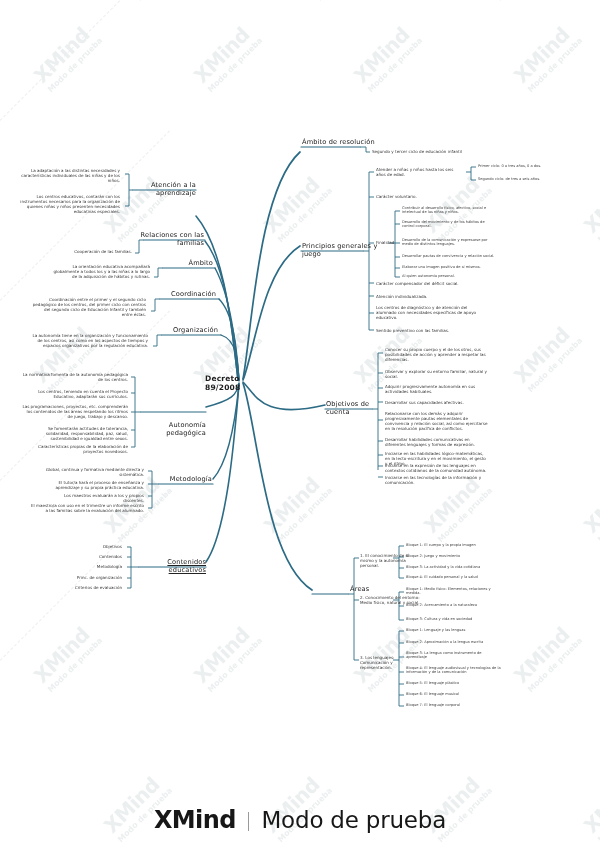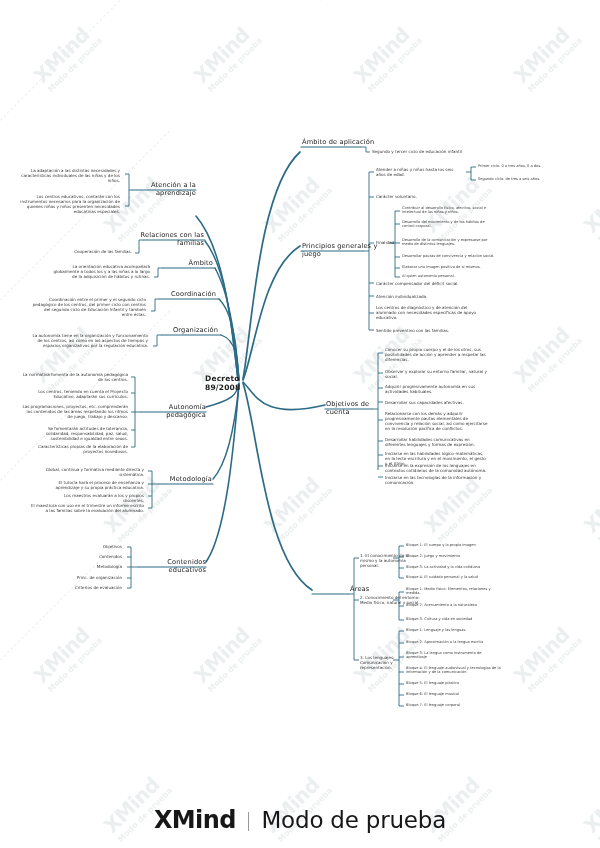--- a/index.html
+++ b/index.html
@@ -168,41 +168,41 @@
 
 <div class="node lvl1 rt" style="left:155px;top:259px;width:58px;">Ámbito</div>
 <div class="node lvl2 rt" style="left:52px;top:264px;width:98px;">La orientación educativa  acompañará globalmente a todos los  y a las niñas a lo largo de la adquisición de hábitos y rutinas.</div>
 
 <div class="node lvl1 rt" style="left:150px;top:290px;width:66px;">Coordinación</div>
 <div class="node lvl2 rt" style="left:32px;top:297px;width:114px;">Coordinación entre el  primer y el  segundo ciclo pedagógico de los centros, del primer ciclo con centros del segundo ciclo de Educación Infantil y también entre éstas.</div>
 
 <div class="node lvl1 rt" style="left:152px;top:326px;width:66px;">Organización</div>
 <div class="node lvl2 rt" style="left:28px;top:333px;width:120px;">La autonomía tiene en la organización y funcionamiento de los centros, así como en los aspectos de tiempos y  espacios organizativos por la  regulación educativa.</div>
 
-<div class="node lvl1 rt" style="left:132px;top:403px;width:74px;">Autonomía pedagógica</div>
+<div class="node lvl1 rt" style="left:132px;top:421px;width:74px;">Autonomía pedagógica</div>
 <div class="node lvl2 rt" style="left:22px;top:372px;width:106px;">La normativa fomenta de la autonomía pedagógica de los centros.</div>
 <div class="node lvl2 rt" style="left:36px;top:389px;width:92px;">Los centros, teniendo en cuenta el  Proyecto Educativo, adaptarán sus currículos.</div>
 <div class="node lvl2 rt" style="left:22px;top:404px;width:106px;">Las programaciones, proyectos, etc. comprenderán los contenidos de las áreas respetando los ritmos de juego, trabajo y descanso.</div>
 <div class="node lvl2 rt" style="left:44px;top:426px;width:84px;">Se fomentarán actitudes de tolerancia, solidaridad, responsabilidad, paz, salud, sostenibilidad e igualdad entre sexos.</div>
 <div class="node lvl2 rt" style="left:24px;top:444px;width:104px;">Características propias de la elaboración de proyectos  novedosos.</div>
 
 <div class="node lvl1 rt" style="left:154px;top:475px;width:58px;">Metodología</div>
 <div class="node lvl2 rt" style="left:44px;top:467px;width:100px;">Global, continua y formativa mediante directa y sistemática.</div>
 <div class="node lvl2 rt" style="left:36px;top:480px;width:108px;">El  tutor/a hará el proceso de enseñanza y aprendizaje  y su propia práctica educativa.</div>
 <div class="node lvl2 rt" style="left:52px;top:493px;width:92px;">Los maestros evaluarán a los  y propios  discentes.</div>
 <div class="node lvl2 rt" style="left:30px;top:503px;width:114px;">El  maestro/a con uso en el  trimestre un informe escrito a las familias sobre la evaluación del  alumnado.</div>
 
-<div class="node lvl1 rt" style="left:132px;top:558px;width:74px;">Contenidos educativos</div>
+<div class="node lvl1 rt" style="left:132px;top:558px;width:74px;text-decoration:underline;">Contenidos educativos</div>
 <div class="node lvl2 rt" style="left:72px;top:544px;width:50px;">Objetivos</div>
 <div class="node lvl2 rt" style="left:72px;top:554px;width:50px;">Contenidos</div>
 <div class="node lvl2 rt" style="left:72px;top:564px;width:50px;">Metodología</div>
 <div class="node lvl2 rt" style="left:62px;top:575px;width:60px;">Princ. de organización</div>
 <div class="node lvl2 rt" style="left:58px;top:585px;width:64px;">Criterios de evaluación</div>
 
-<div class="node lvl1" style="left:302px;top:138px;width:84px;">Ámbito de aplicación</div>
+<div class="node lvl1" style="left:302px;top:138px;width:84px;">Ámbito de resolución</div>
 <div class="node lvl2" style="left:372px;top:149px;width:120px;">Segundo y tercer ciclo de educación infantil</div>
 
 <div class="node lvl1" style="left:302px;top:242px;width:86px;">Principios generales y juego</div>
 
 <div class="node lvl2" style="left:376px;top:167px;width:88px;">Atender a niñas y niños  hasta los seis años de edad.</div>
 <div class="node lvl3" style="left:478px;top:164px;width:64px;">Primer ciclo: 0 a  tres años, 0 a  dos.</div>
 <div class="node lvl3" style="left:478px;top:177px;width:64px;">Segundo ciclo: de tres a  seis años.</div>
 
 <div class="node lvl2" style="left:376px;top:194px;width:90px;">Carácter voluntario.</div>
 

